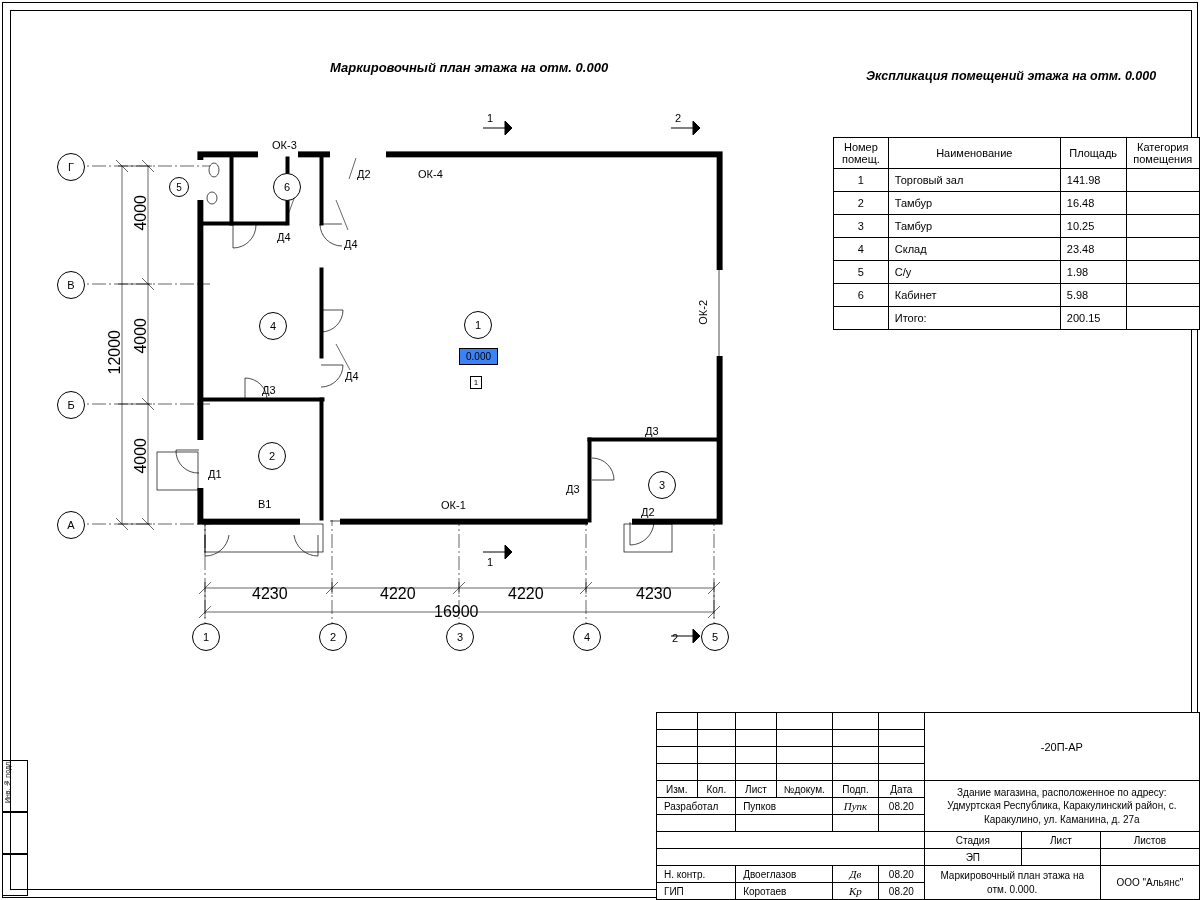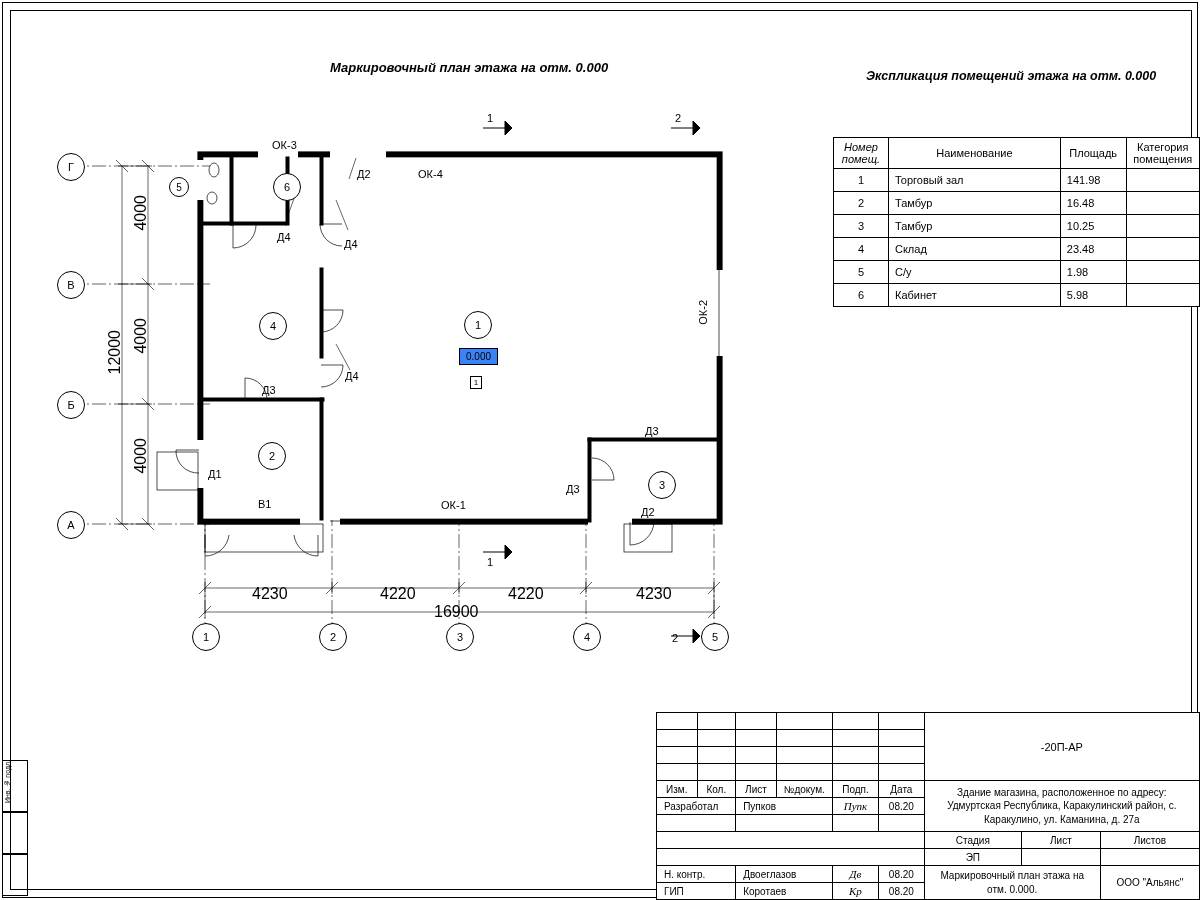--- a/index.html
+++ b/index.html
@@ -26,21 +26,21 @@
   .boxlbl{position:absolute;border:1px solid #000;background:#3b82f6;font-size:10px;
           padding:2px 6px;white-space:nowrap;}
   .tinybox{position:absolute;border:1px solid #000;background:#fff;font-size:8px;
            width:10px;height:11px;display:flex;align-items:center;justify-content:center;}
 
   
   .exp{position:absolute;left:833px;top:137px;border-collapse:collapse;font-size:11px;background:#fff;}
   .exp td,.exp th{border:1px solid #000;padding:3px 6px;font-weight:normal;text-align:left;height:16px;}
   .exp th{text-align:center;font-weight:normal;}
   .exp .c{text-align:center;}
-  .col-num{width:46px;font-style:italic;}
+  .col-num{width:46px;}
   .col-name{width:248px;}
   .col-area{width:58px;}
   .col-cat{width:62px;}
 
   
   .stamp{position:absolute;left:656px;top:712px;border-collapse:collapse;font-size:10px;background:#fff;}
   .stamp td{border:1px solid #000;padding:1px 7px;height:14px;vertical-align:middle;}
   .stamp .c{text-align:center;}
   .stamp .big{font-size:11px;}
   .sign{font-family:"Liberation Serif",serif;font-style:italic;font-size:11px;}
@@ -287,20 +287,26 @@
       <td>С/у</td>
       <td>1.98</td>
       <td></td>
     </tr>
     <tr>
       <td class="c">6</td>
       <td>Кабинет</td>
       <td>5.98</td>
       <td></td>
     </tr>
+    <tr>
+      <td class="c"></td>
+      <td>Итого:</td>
+      <td>200.15</td>
+      <td></td>
+    </tr>
   </tbody>
     </table>
 
   <table class="stamp">
 
     <tbody>
         <tr>
       <td style="width:28px;"></td>
           <td style="width:26px;"></td>
           <td style="width:28px;"></td>

